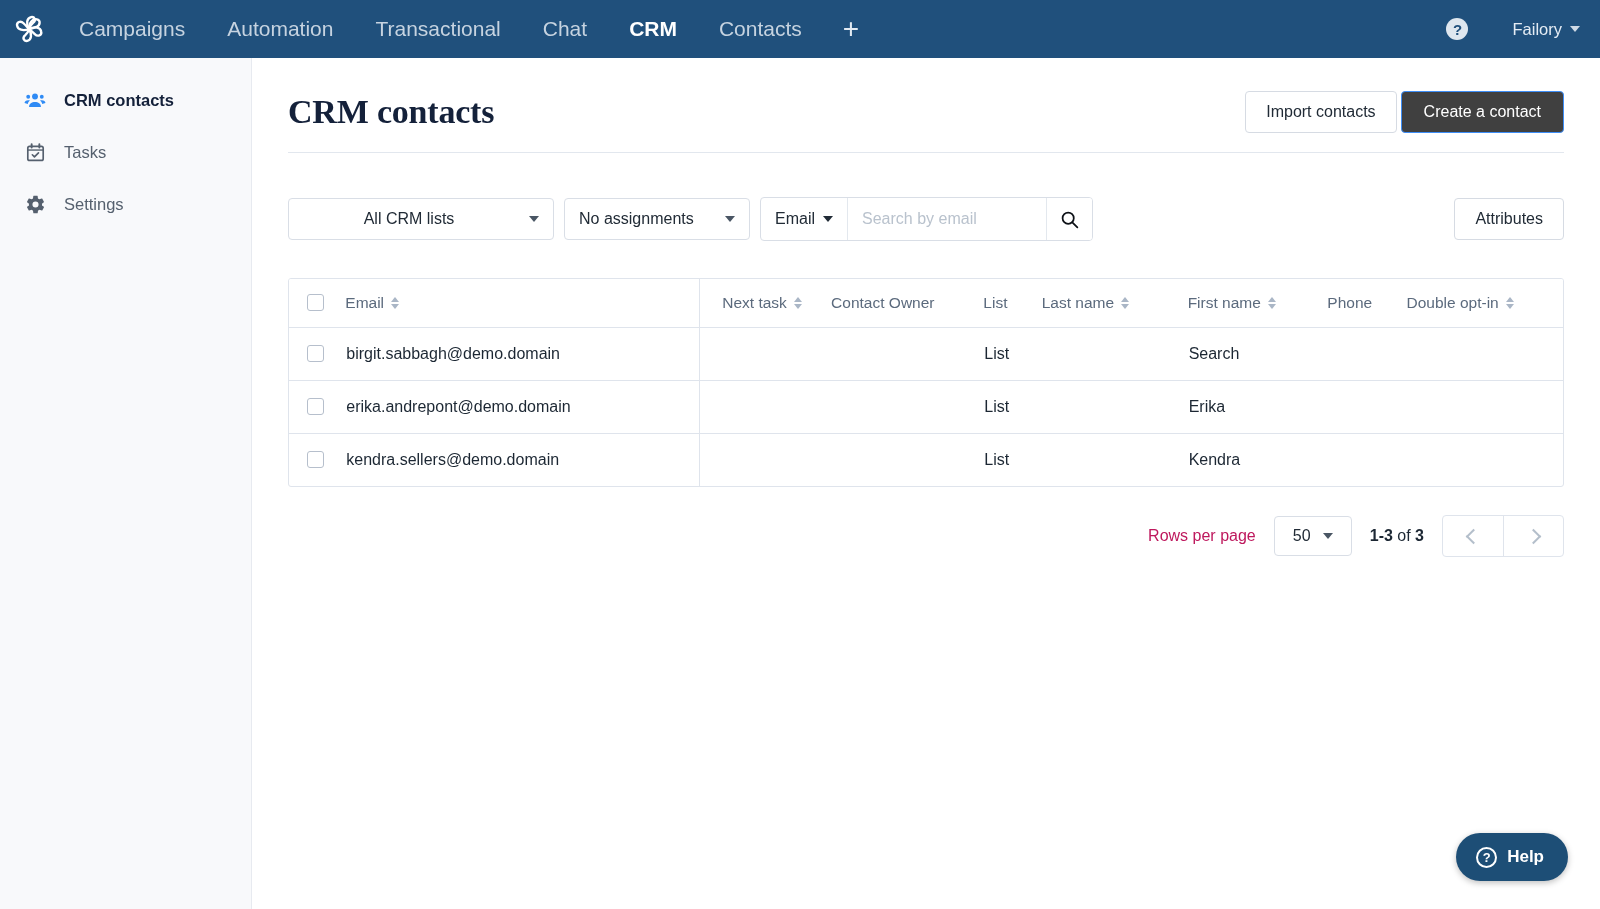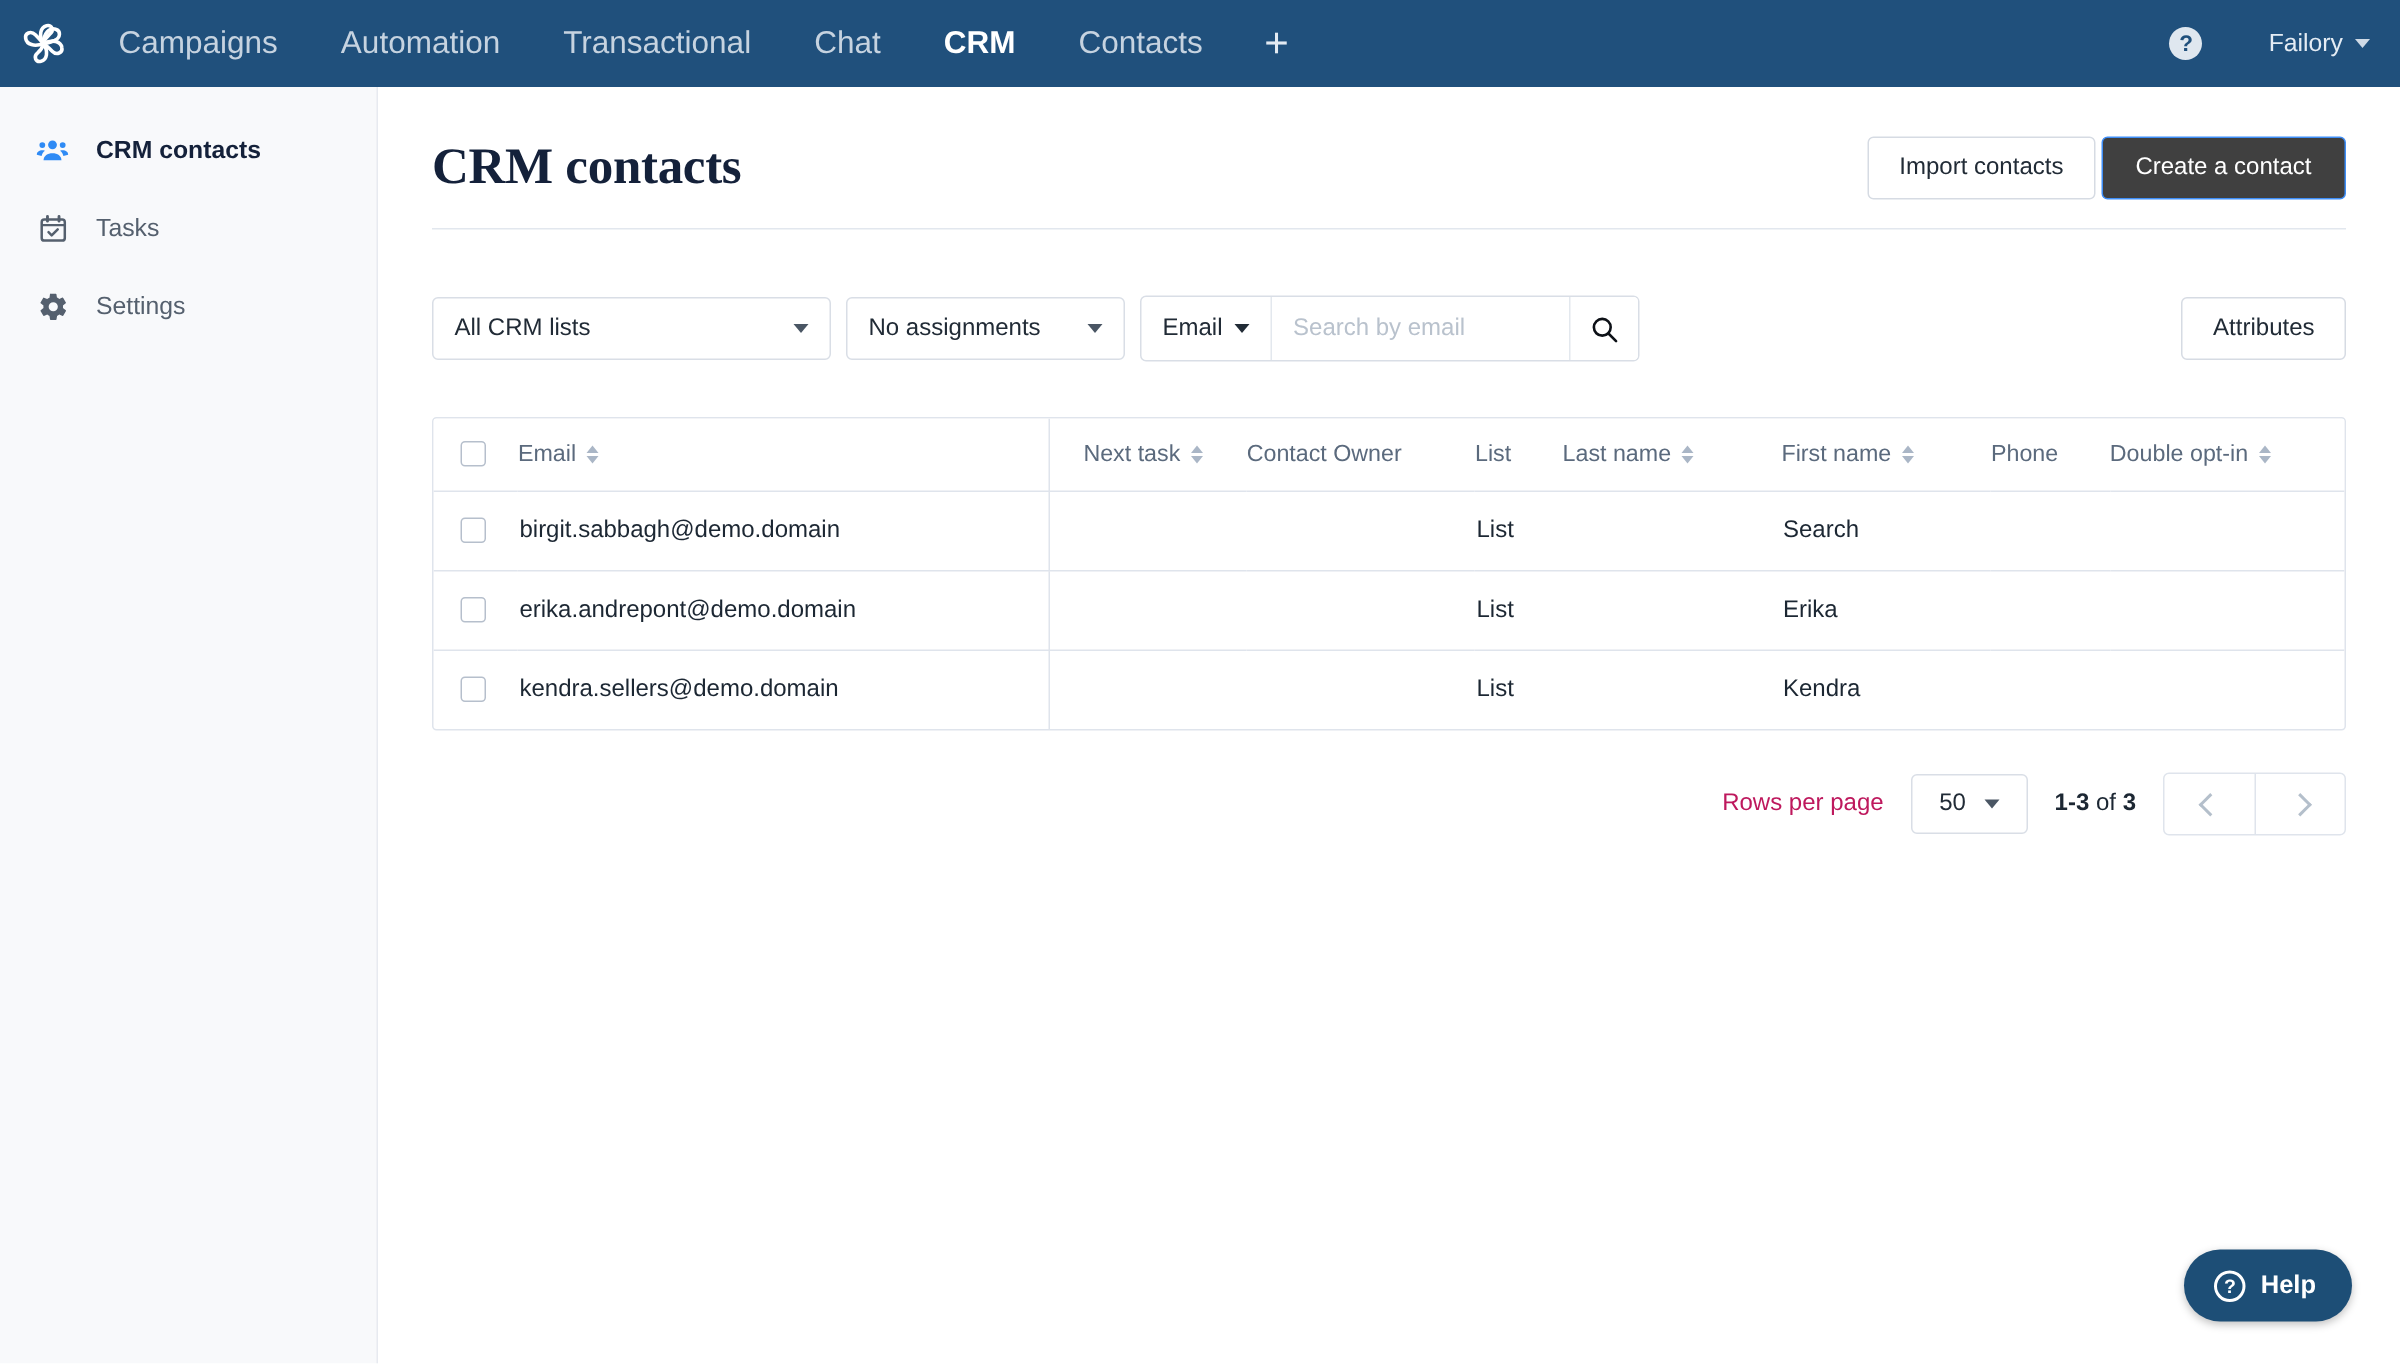--- a/index.html
+++ b/index.html
@@ -127,21 +127,21 @@
     padding: 0 14px; cursor: pointer; font-size: 16px; color: #212b36;
   }
   .select-box .sp { flex: 1; }
   .tri {
     width: 0; height: 0;
     border-left: 5px solid transparent;
     border-right: 5px solid transparent;
     border-top: 6px solid #4a5664;
     margin-left: 14px;
   }
-  #sel-lists { width: 266px; }
+  #sel-lists { width: 266px; text-align: center; }
   #sel-assign { width: 186px; margin-left: 10px; }
   .search-group {
     display: flex; align-items: stretch; margin-left: 10px;
     border: 1px solid #d9dee6; border-radius: 4px; overflow: hidden; background:#fff;
   }
   .search-type {
     display: flex; align-items: center; padding: 0 14px;
     font-size: 16px; color: #212b36; cursor: pointer;
     border-right: 1px solid #e3e8ee; height: 42px;
   }

